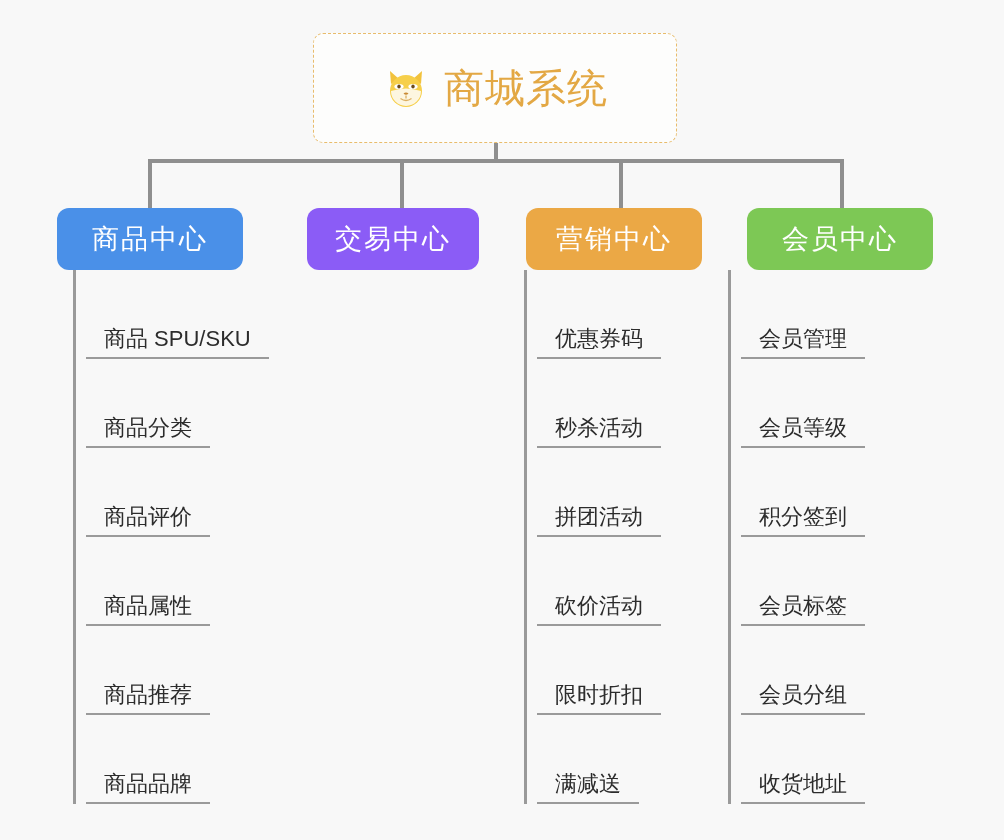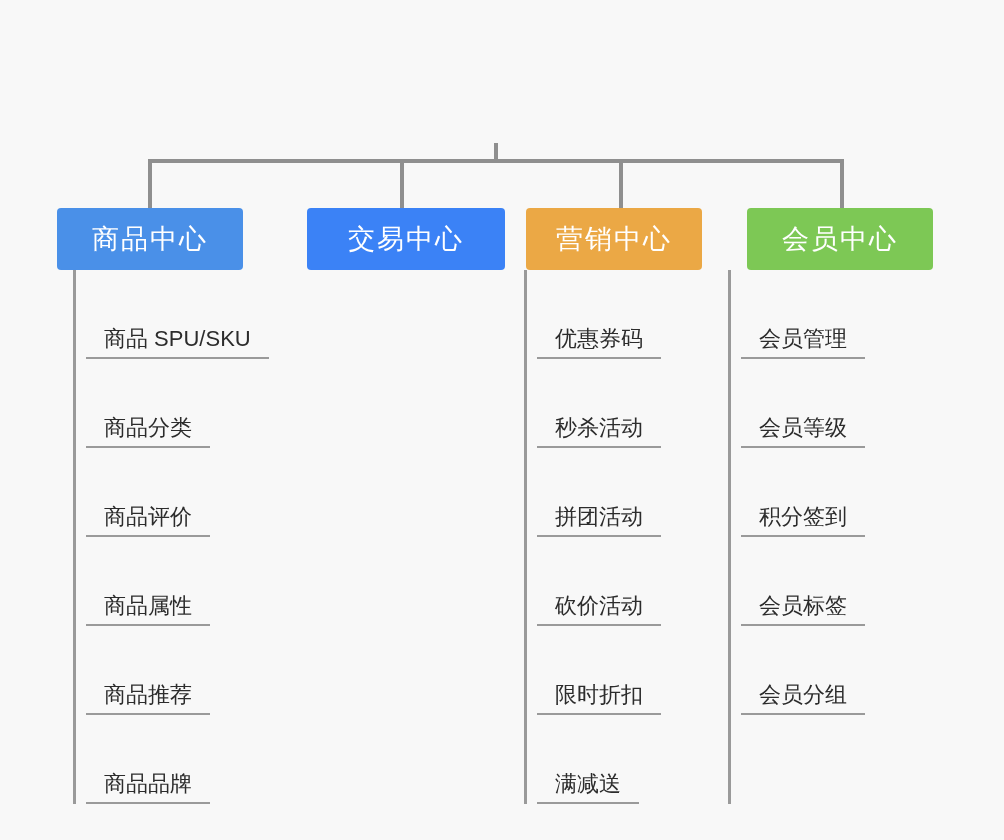--- a/index.html
+++ b/index.html
@@ -59,21 +59,21 @@
     background: #8f8f8f;
   }
   .conn-vert { width: 4px; }
   .conn-horiz { height: 4px; }
 
   
   .category {
     position: absolute;
     top: 208px;
     height: 62px;
-    border-radius: 4px;
+    border-radius: 12px;
     display: flex;
     align-items: center;
     justify-content: center;
     color: #ffffff;
     font-size: 27px;
     letter-spacing: 2px;
     white-space: nowrap;
     box-sizing: border-box;
     text-align: right;
   }
@@ -107,20 +107,39 @@
     border-bottom: 2px solid #9a9a9a;
     line-height: 1.1;
     display: inline-block;
   }
 </style>
 </head>
 <body>
 
 <div id="mindmap">
 
+  <div class="root-node">
+    <span class="root-emoji">
+      <svg viewBox="0 0 48 48" width="48" height="48" xmlns="http://www.w3.org/2000/svg">
+        <path d="M8 7 L9 20 L17 15 Z" fill="#f2c23c"></path>
+        <path d="M40 7 L39 20 L31 15 Z" fill="#f2c23c"></path>
+        <circle cx="24" cy="27" r="16" fill="#f6cf4a"></circle>
+        <path d="M8 28 a16 16 0 0 0 32 0 a16 16 0 0 1 -32 0 Z" fill="#f6cf4a"></path>
+        <path d="M9 27 a15 15 0 0 0 30 0 q-15 -5 -30 0 Z" fill="#fdf6e0"></path>
+        <ellipse cx="17" cy="22.5" rx="4.6" ry="2.6" fill="#ffffff"></ellipse>
+        <ellipse cx="31" cy="22.5" rx="4.6" ry="2.6" fill="#ffffff"></ellipse>
+        <ellipse cx="17" cy="22.5" rx="1.7" ry="1.9" fill="#6b4a18"></ellipse>
+        <ellipse cx="31" cy="22.5" rx="1.7" ry="1.9" fill="#6b4a18"></ellipse>
+        <path d="M21.5 29.5 q2.5 -2.2 5 0 q-2.5 2.4 -5 0 Z" fill="#c98a35"></path>
+        <path d="M24 31.5 L24 34.5" stroke="#dcae60" stroke-width="1.3" fill="none"></path>
+        <path d="M18.5 34.5 q5.5 4 11 0" stroke="#dcae60" stroke-width="1.3" fill="none"></path>
+      </svg>
+    </span>
+    <span class="root-title">商城系统</span>
+  </div>
 
   <div class="conn conn-vert" style="left:494px; top:143px; height:18px;"></div>
 
   <div class="conn conn-horiz" style="left:148px; top:159px; width:696px;"></div>
 
   <div class="conn conn-vert" style="left:148px; top:159px; height:50px;"></div>
   <div class="conn conn-vert" style="left:400px; top:159px; height:50px;"></div>
   <div class="conn conn-vert" style="left:619px; top:159px; height:50px;"></div>
   <div class="conn conn-vert" style="left:840px; top:159px; height:50px;"></div>
 
@@ -142,21 +161,21 @@
       <span class="leaf-label">商品属性</span>
     </div>
     <div class="leaf">
       <span class="leaf-label">商品推荐</span>
     </div>
     <div class="leaf">
       <span class="leaf-label">商品品牌</span>
     </div>
   </div>
 
-  <div class="category" style="left:307px; width:198px; background:#3b82f6;">
+  <div class="category" style="left:307px; width:172px; background:#8b5cf6;">
     <span>交易中心</span>
   </div>
 
   <div class="category" style="left:526px; width:176px; background:#eba845;">
     <span>营销中心</span>
   </div>
   <div class="branch" style="left:524px;">
     <div class="branch-spine" style="height:534px;"></div>
     <div class="leaf">
       <span class="leaf-label">优惠券码</span>
@@ -191,15 +210,18 @@
     </div>
     <div class="leaf">
       <span class="leaf-label">积分签到</span>
     </div>
     <div class="leaf">
       <span class="leaf-label">会员标签</span>
     </div>
     <div class="leaf">
       <span class="leaf-label">会员分组</span>
     </div>
+    <div class="leaf">
+      <span class="leaf-label">收货地址</span>
+    </div>
   </div>
 
 </div>
 
 </body></html>

